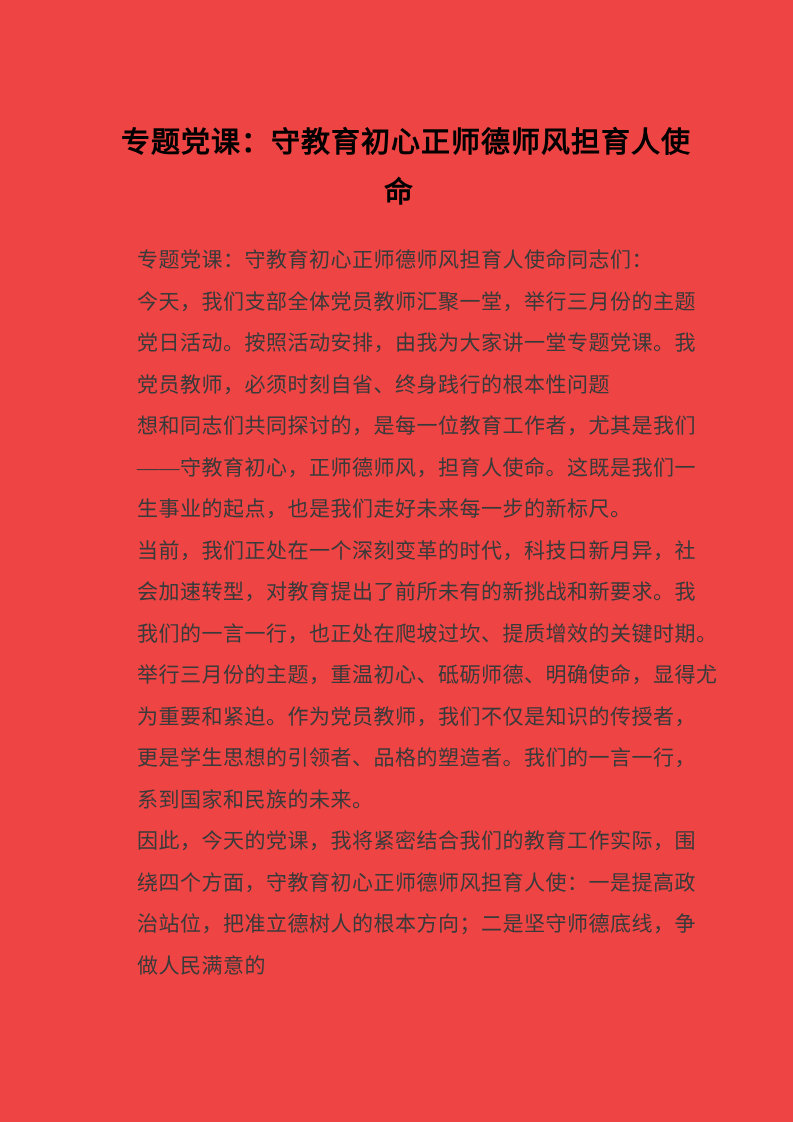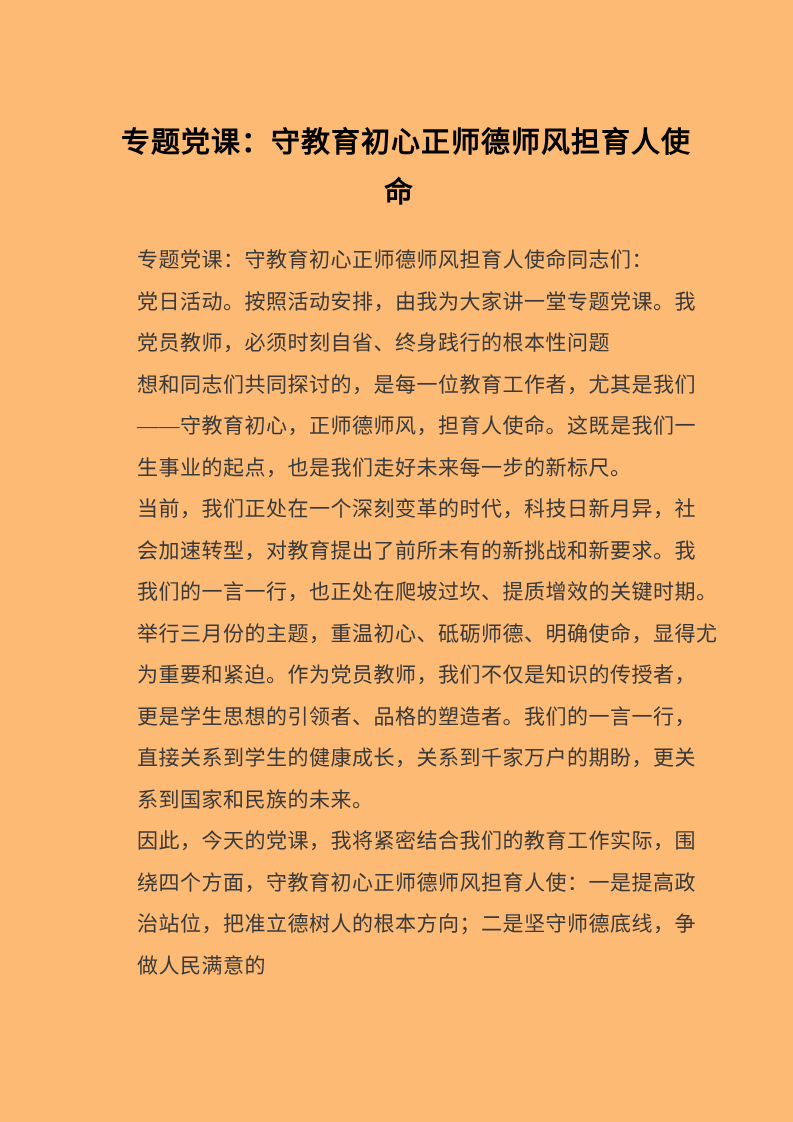--- a/index.html
+++ b/index.html
@@ -4,21 +4,21 @@
 <style>
   html, body {
     margin: 0;
     padding: 0;
     background: #ffffff;
   }
   .page {
     position: relative;
     width: 793px;
     height: 1122px;
-    background: #fdba74;
+    background: #ef4444;
     overflow: hidden;
     font-family: "Liberation Serif", serif;
   }
   .content {
     position: absolute;
     left: 121px;
     top: 117px;
     width: 556px;
   }
   .doc-title {
@@ -52,32 +52,32 @@
 <body>
 
 <div class="page">
   <div class="content">
     <h1 class="doc-title">
         <div class="title-line">专题党课：守教育初心正师德师风担育人使</div>
         <div class="title-line">命</div>
       </h1>
     <div class="doc-body">
         <div class="body-line">专题党课：守教育初心正师德师风担育人使命同志们：</div>
+        <div class="body-line">今天，我们支部全体党员教师汇聚一堂，举行三月份的主题</div>
         <div class="body-line">党日活动。按照活动安排，由我为大家讲一堂专题党课。我</div>
         <div class="body-line">党员教师，必须时刻自省、终身践行的根本性问题</div>
         <div class="body-line">想和同志们共同探讨的，是每一位教育工作者，尤其是我们</div>
         <div class="body-line">——守教育初心，正师德师风，担育人使命。这既是我们一</div>
         <div class="body-line">生事业的起点，也是我们走好未来每一步的新标尺。</div>
         <div class="body-line">当前，我们正处在一个深刻变革的时代，科技日新月异，社</div>
         <div class="body-line">会加速转型，对教育提出了前所未有的新挑战和新要求。我</div>
         <div class="body-line">我们的一言一行，也正处在爬坡过坎、提质增效的关键时期。</div>
         <div class="body-line">举行三月份的主题，重温初心、砥砺师德、明确使命，显得尤</div>
         <div class="body-line">为重要和紧迫。作为党员教师，我们不仅是知识的传授者，</div>
         <div class="body-line">更是学生思想的引领者、品格的塑造者。我们的一言一行，</div>
-        <div class="body-line">直接关系到学生的健康成长，关系到千家万户的期盼，更关</div>
         <div class="body-line">系到国家和民族的未来。</div>
         <div class="body-line">因此，今天的党课，我将紧密结合我们的教育工作实际，围</div>
         <div class="body-line">绕四个方面，守教育初心正师德师风担育人使：一是提高政</div>
         <div class="body-line">治站位，把准立德树人的根本方向；二是坚守师德底线，争</div>
         <div class="body-line">做人民满意的</div>
       </div>
   </div>
 </div>
 
 </body></html>

